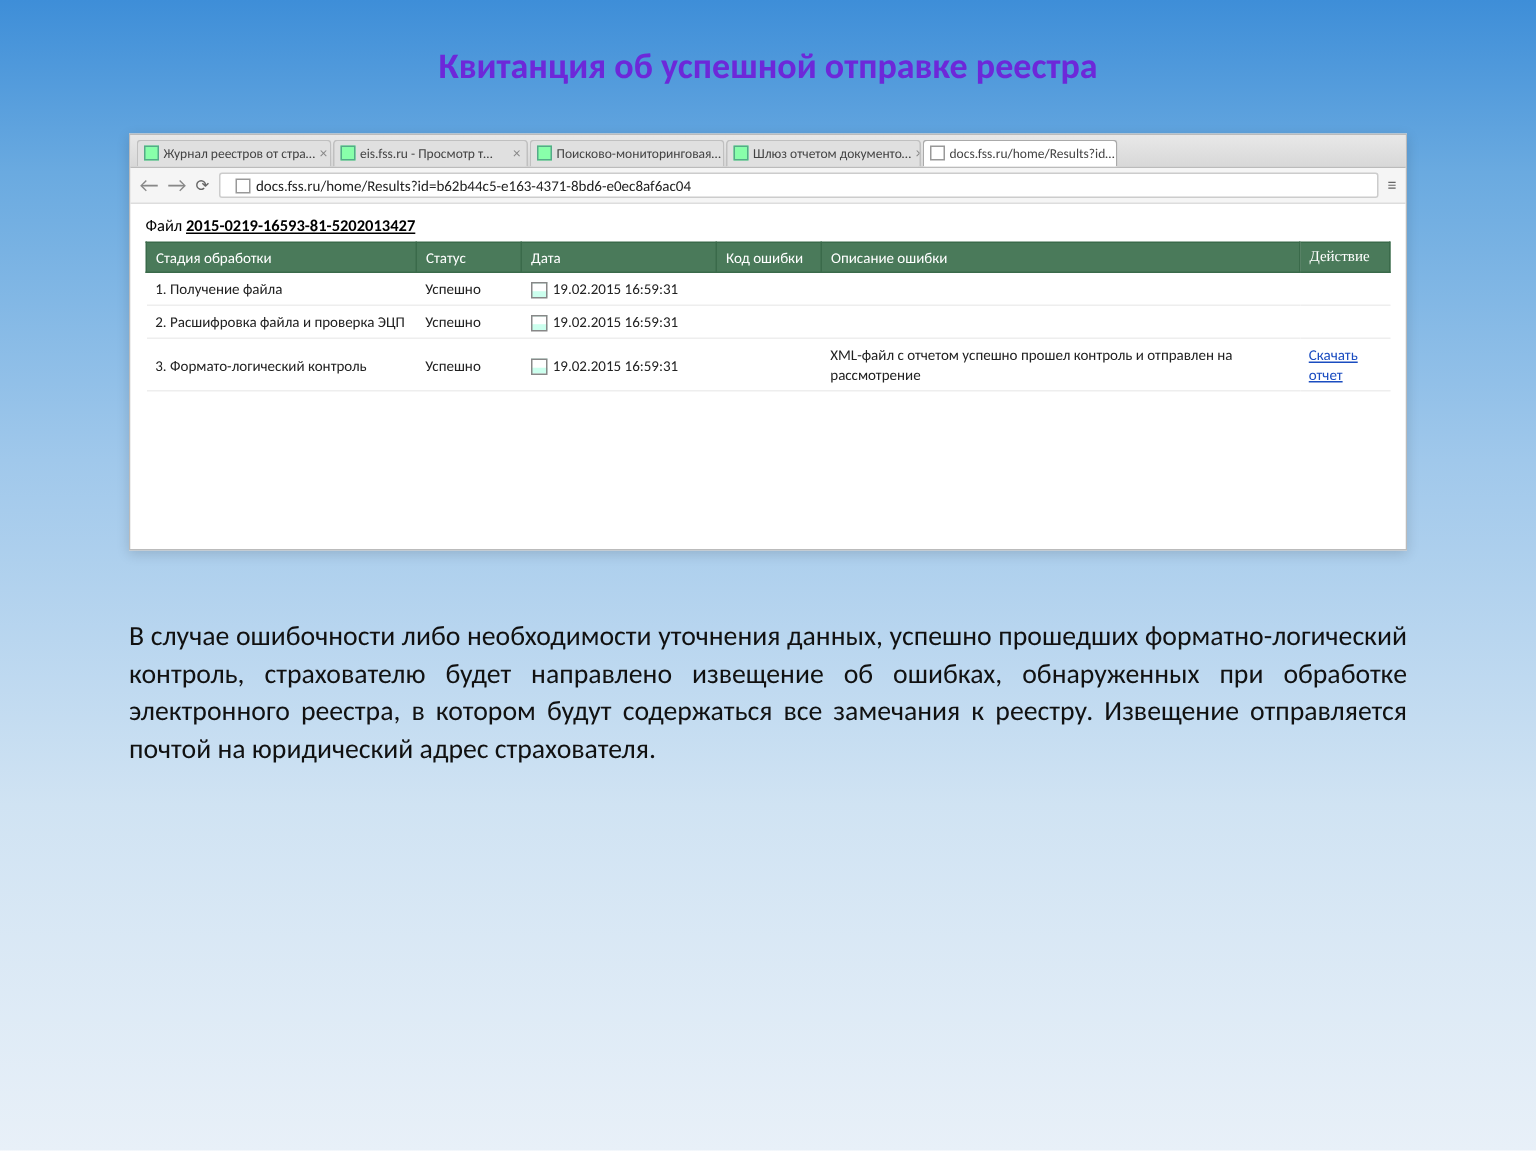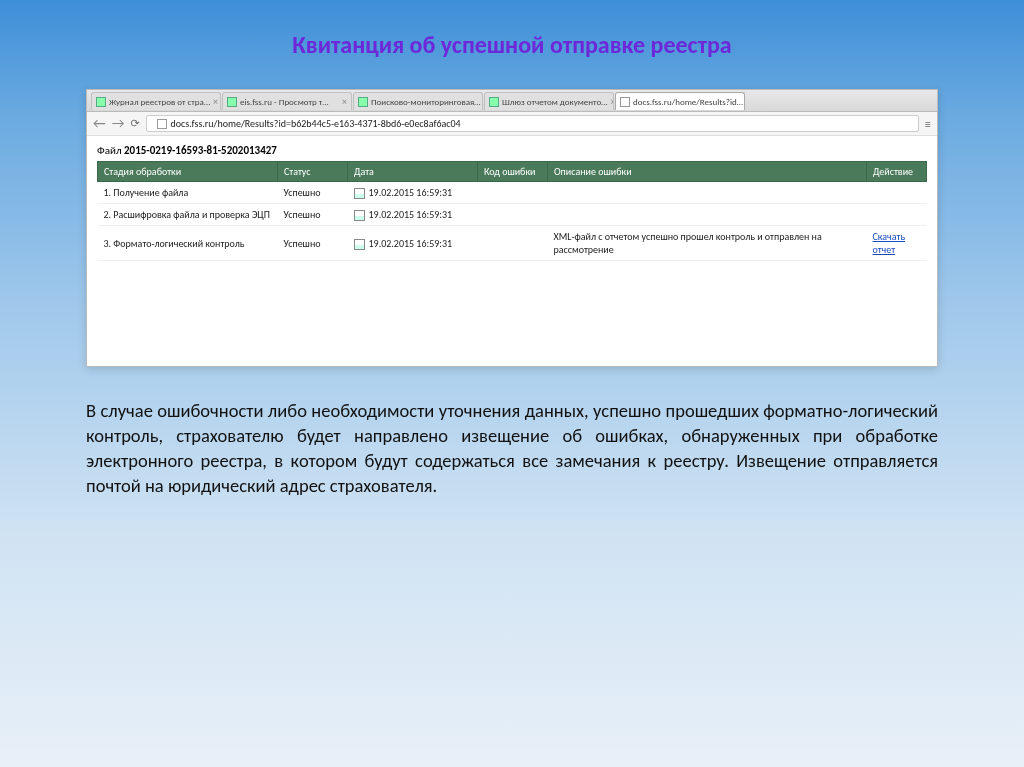--- a/index.html
+++ b/index.html
@@ -22,21 +22,21 @@
     margin: 10px auto 0 auto;
     background: #fff;
     border: 1px solid #bbb;
     box-shadow: 0 2px 8px rgba(0,0,0,0.15);
     font-size: 10px;
   }
   .tab-strip {
     background: linear-gradient(to bottom, #e8e8e8, #d8d8d8);
     border-bottom: 1px solid #bbb;
     display: flex;
-    align-items: flex-start;
+    align-items: center;
     height: 22px;
     padding: 2px 4px 0 4px;
     gap: 1px;
   }
   .tab {
     display: flex;
     align-items: center;
     background: #e0e0e0;
     border: 1px solid #c0c0c0;
     border-bottom: none;
@@ -106,21 +106,21 @@
   .menu-btn { color: #666; font-size: 12px; }
   .page-body {
     background: #fff;
     padding: 8px 10px;
     min-height: 230px;
   }
   .file-label {
     font-size: 11px;
     margin-bottom: 4px;
   }
-  .file-label b { font-weight: bold; }
+  .file-label b { font-weight: bold; text-decoration: underline; }
   .data-table {
     width: 100%;
     border-collapse: collapse;
     font-size: 10px;
   }
   .data-table th {
     background: #4a7a5a;
     color: #fff;
     text-align: left;
     font-weight: normal;
@@ -137,32 +137,32 @@
     display: inline-block;
     width: 11px; height: 11px;
     border: 1px solid #888;
     background: linear-gradient(to bottom, #fff 60%, #cfe 60%);
     vertical-align: middle;
     margin-right: 4px;
   }
   .link { color: #1a4cc0; text-decoration: underline; }
   .body-text {
     width: 852px;
-    margin: 32px auto 0 auto;
+    margin: 45px auto 0 auto;
     font-size: 18.5px;
     line-height: 1.35;
     color: #111;
     text-align: justify;
   }
   .col-stage { width: 180px; }
   .col-status { width: 70px; }
   .col-date { width: 130px; }
   .col-err { width: 70px; }
   .col-desc { }
-  .col-action { width: 60px; }
+  .col-action { width: 60px; font-family: Liberation Serif, serif; }
 </style>
 </head>
 <body>
 
 <h1 class="slide-title">Квитанция об успешной отправке реестра</h1>
 
 <div class="browser-shot">
 
   <div class="tab-strip">
     <div class="tab">

